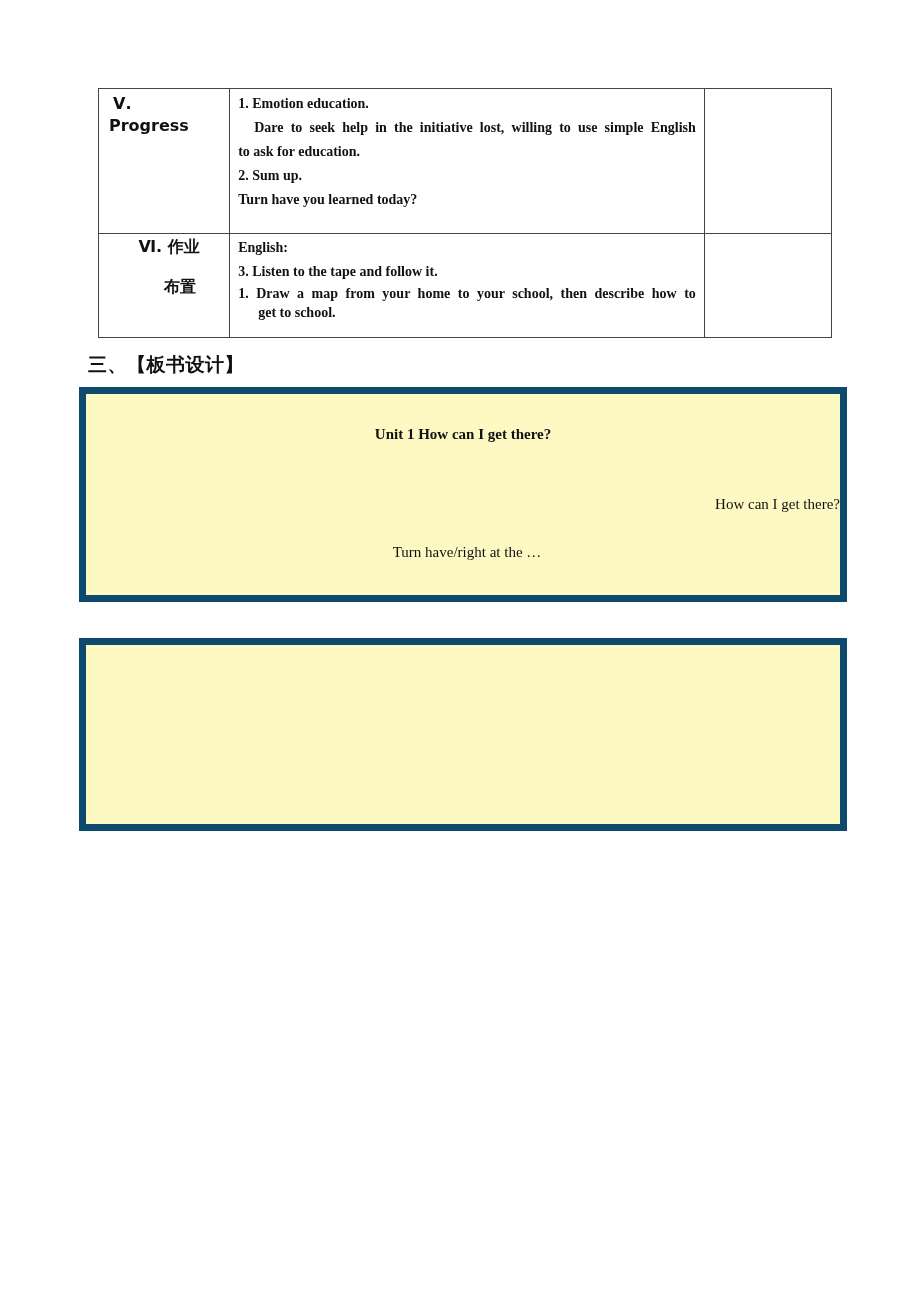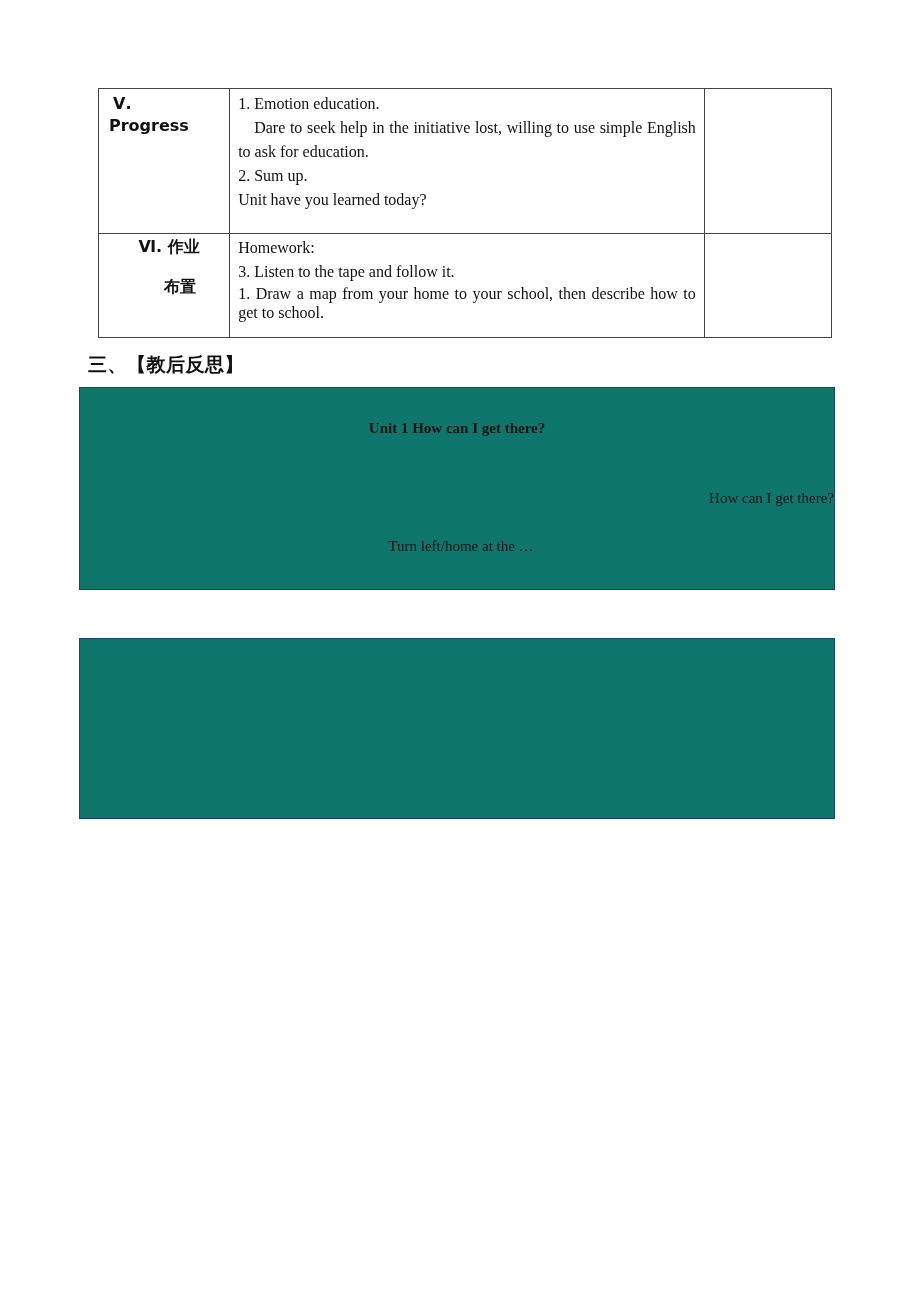--- a/index.html
+++ b/index.html
@@ -19,33 +19,33 @@
   .stage-cell { position:relative; }
   .stage-text {
     font-family: "DejaVu Sans", "Liberation Sans", sans-serif;
     font-weight:bold; font-size:16px; line-height:24px; color:#111;
   }
   .row1 td { height:144px; }
   .row2 td { height:103px; }
 
   .content-cell {
     font-family: "Liberation Serif", "DejaVu Serif", serif;
-    font-size:16px; color:#111; padding:0 8px 0 8px !important;
+    font-size:14px; color:#111; padding:0 8px 0 8px !important;font-weight:bold;
   }
   .line { display:block; white-space:nowrap; }
   .justify { text-align:justify; text-align-last:justify; white-space:normal; }
 
   .section-heading {
     position:absolute; left:88px;
     font-family: "DejaVu Sans", "Liberation Sans", sans-serif;
     font-weight:bold; font-size:19px; color:#111; letter-spacing:0.5px;
   }
 
   .box {
-    position:absolute; left:79px; width:754px; border:1px solid #0c4a6e; background:#0f766e;
+    position:absolute; left:79px; width:754px; border:7px solid #0c4a6e; background:#fef9c3;
   }
   .board-box { top:387px; height:201px; }
   .reflect-box { top:638px; height:179px; }
 
   .board-line {
     position:absolute; left:0; right:0; text-align:center;
     font-family: "Liberation Serif", "DejaVu Serif", serif; font-size:15px; color:#111;
   }
   .board-line.bold { font-weight:bold; }
 </style>
@@ -65,48 +65,48 @@
         <span class="line" style="padding-left:4px;">Ⅴ.</span>
         <span class="line" style="margin-top:-2px;">Progress</span>
       </div>
     </td>
     <td class="content-cell">
       <div style="padding-top:3px; line-height:24px;">
         <span class="line">1. Emotion education.</span>
         <span class="line justify" style="padding-left:16px;">Dare to seek help in the initiative lost, willing to use simple English</span>
         <span class="line">to ask for education.</span>
         <span class="line">2. Sum up.</span>
-        <span class="line">Unit have you learned today?</span>
+        <span class="line">Turn have you learned today?</span>
       </div>
     </td>
     <td></td>
   </tr>
   <tr class="row2">
     <td class="stage-cell">
       <div class="stage-text" style="padding:1px 0 0 10px;text-align:center;">
         <span class="line">Ⅵ. 作业</span>
         <span class="line" style="padding-left:22px;margin-top:16px;">布置</span>
       </div>
     </td>
     <td class="content-cell">
       <div style="padding-top:2px;">
-        <span class="line" style="line-height:24px;">Homework:</span>
+        <span class="line" style="line-height:24px;">English:</span>
         <span class="line" style="line-height:23px;">3. Listen to the tape and follow it.</span>
         <span class="line justify" style="line-height:21px;">1. Draw a map from your home to your school, then describe how to</span>
-        <span class="line" style="line-height:17px;">get to school.</span>
+        <span class="line" style="line-height:17px;margin-left:20px;">get to school.</span>
       </div>
     </td>
     <td></td>
   </tr>
 </tbody>
   </table>
 
-<div class="section-heading" style="top:352px;">三、【教后反思】</div>
+<div class="section-heading" style="top:352px;">三、【板书设计】</div>
 
 <div class="box board-box">
   <div class="board-line bold" style="top:32px;">Unit 1 How can I get there?</div>
   <div class="board-line" style="top:102px;text-align:right;">How can I get there?</div>
-  <div class="board-line" style="top:150px; padding-left:8px;">Turn left/home at the …</div>
+  <div class="board-line" style="top:150px; padding-left:8px;">Turn have/right at the …</div>
 </div>
 
 <div class="section-heading" style="top:637px;">四、【教后反思】</div>
 
 <div class="box reflect-box"></div>
 
 </body></html>

